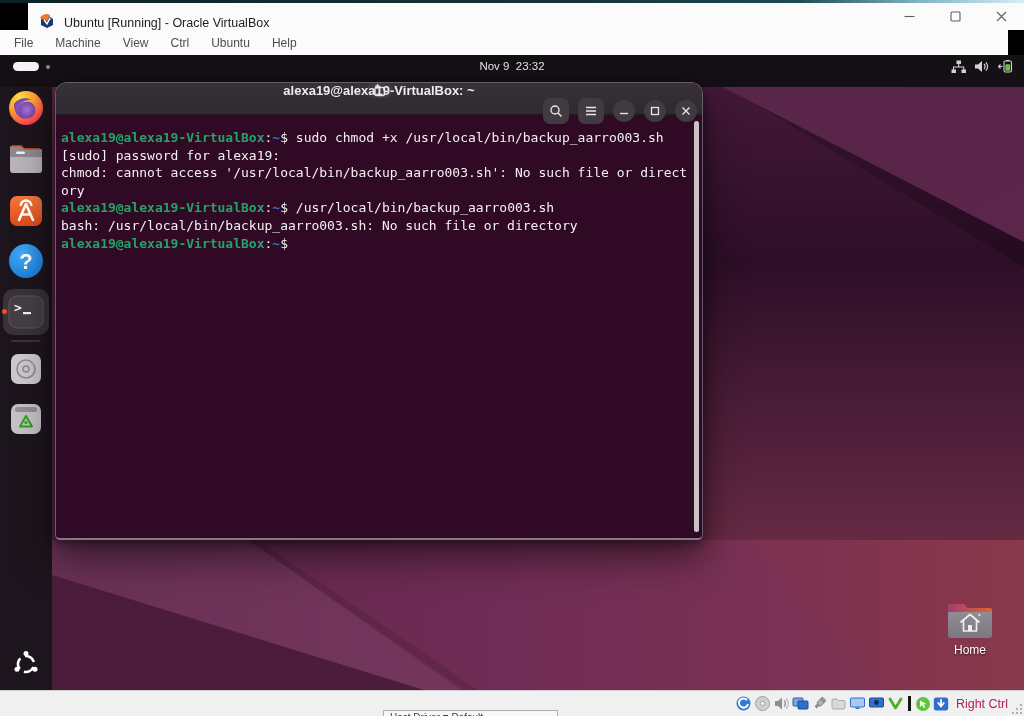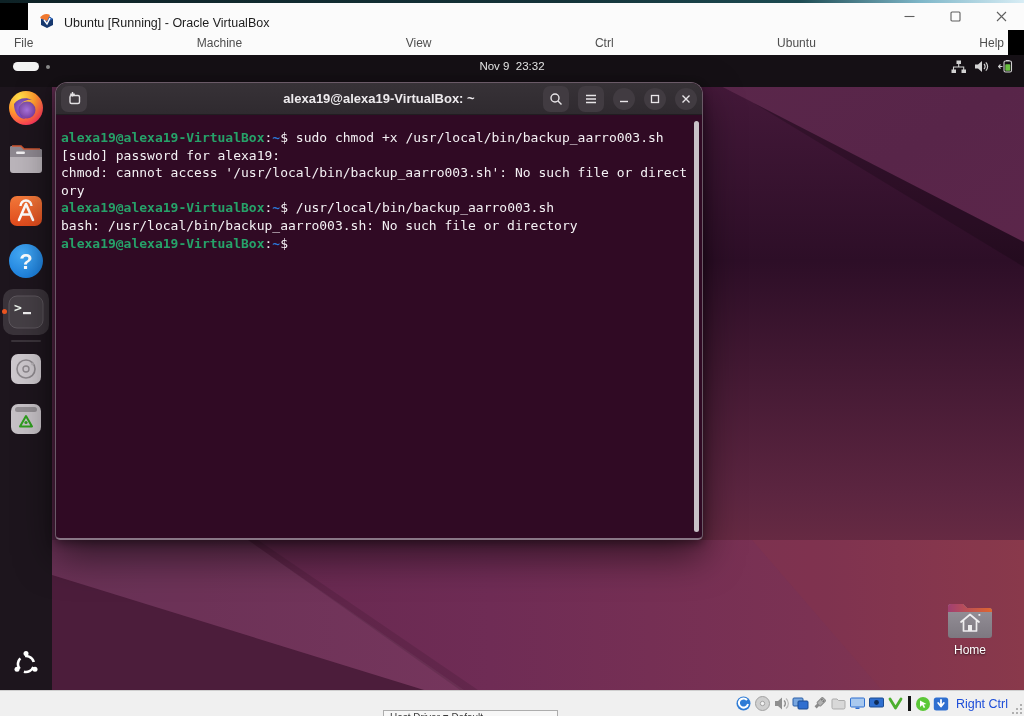--- a/index.html
+++ b/index.html
@@ -8,21 +8,21 @@
   
   .top-strip{position:absolute;top:0;left:0;right:0;height:3px;
     background:linear-gradient(90deg,#0e2226 0%,#143339 55%,#1d4b52 78%,#7fb7c9 90%,#d8edf5 100%);}
   #titlebar{position:absolute;top:3px;left:0;right:0;height:27px;background:var(--host-titlebar-bg,#fbfbfb);
     display:flex;align-items:flex-end;margin-left:28px;}
   #titlebar .vbox-logo{margin-left:10px;width:18px;height:18px;flex:0 0 auto;}
   #titlebar .title{margin-left:8px;font-size:12.5px;color:#1d1d1d;}
   .caption-btns{margin-left:auto;display:flex;height:27px;}
   .cap-btn{width:46px;height:27px;display:flex;align-items:center;justify-content:center;}
   #menubar{position:absolute;top:30px;left:0;right:16px;height:25px;background:var(--host-titlebar-bg,#fbfbfb);
-    display:flex;align-items:center;padding-left:10px;font-size:12px;color:#4e4e4e;justify-content:space-between;}
+    display:flex;align-items:center;gap:14px;padding-left:10px;font-size:12px;color:#4e4e4e;}
   .menu-item{padding:2px 4px;}
   
   #vm{position:absolute;top:55px;left:0;width:1024px;height:635px;background:#000;overflow:hidden;}
   #guest-topbar{position:absolute;top:0;left:0;right:0;height:32px;background:var(--topbar-bg,#151015);z-index:5;}
   .activities-pill{position:absolute;left:13px;top:7px;width:26px;height:9px;border-radius:5px;background:#f3f3f3;}
   .activities-dot{position:absolute;left:46px;top:10px;width:4px;height:4px;border-radius:50%;background:#8a8a8a;}
   .clock{position:absolute;left:0;right:0;top:0;height:22px;display:flex;align-items:center;justify-content:center;
     font-size:11.5px;color:#e8e8e8;white-space:pre;}
   .tray{position:absolute;right:10px;top:0;height:22px;display:flex;align-items:center;gap:9px;}
   #wallpaper{position:absolute;left:52px;top:22px;width:972px;height:613px;}
@@ -31,42 +31,42 @@
   .dock-item{position:absolute;left:7px;width:38px;height:38px;display:flex;align-items:center;justify-content:center;}
   .dock-active-bg{position:absolute;left:3px;top:212px;width:46px;height:46px;border-radius:10px;background:rgba(255,255,255,0.13);}
   .dock-dot{position:absolute;left:2px;top:232px;width:5px;height:5px;border-radius:50%;background:var(--ubuntu-orange,#e95420);}
   .dock-sep{position:absolute;left:11px;top:263px;width:30px;height:2px;background:#3a333a;border-radius:1px;}
   .show-apps{position:absolute;left:13px;top:574px;width:26px;height:26px;}
   
   #terminal{position:absolute;left:55px;top:27px;width:648px;height:458px;z-index:6;
     border-radius:12px 12px 5px 5px;border:1px solid #6a5a67;border-bottom:2px solid #897786;
     box-shadow:0 16px 38px rgba(0,0,0,.55),0 3px 10px rgba(0,0,0,.4);box-sizing:border-box;background:var(--terminal-bg,#300a24);}
   .term-header{position:absolute;left:0;right:0;top:0;height:32px;border-radius:11px 11px 0 0;
-    background:linear-gradient(var(--terminal-header,#373237),#2f2a2f);display:flex;align-items:center;padding:0 5px;box-sizing:border-box;border-bottom:1px solid #211d21;}
+    background:linear-gradient(var(--terminal-header,#373237),#2f2a2f);display:flex;align-items:center;padding:0 5px;box-sizing:border-box;border-bottom:1px solid #211d21;flex-direction:column;}
   .hdr-sq{width:26px;height:26px;border-radius:7px;background:#413b41;display:flex;align-items:center;justify-content:center;}
   .term-title{position:absolute;left:0;right:0;text-align:center;font-size:13px;font-weight:bold;color:#eeebee;pointer-events:none;}
   .hdr-right{margin-left:auto;display:flex;align-items:center;gap:9px;}
   .hdr-circ{width:22px;height:22px;border-radius:50%;background:#413b41;display:flex;align-items:center;justify-content:center;}
   .term-body{position:absolute;left:0;right:0;top:32px;bottom:0;border-radius:0 0 4px 4px;overflow:hidden;}
   #term-lines{position:absolute;left:5px;top:14px;font-family:"DejaVu Sans Mono",monospace;
     font-size:13px;line-height:17.6px;color:var(--terminal-text,#f4f1f4);white-space:pre;}
   .seg-green-bold{color:var(--prompt-green,#26a269);font-weight:bold;}
   .seg-blue-bold{color:var(--prompt-blue,#2a7bde);font-weight:bold;}
   .term-scrollbar{position:absolute;right:3px;top:6px;bottom:6px;width:5px;border-radius:3px;background:#c9c2c8;}
   
   #home-icon{position:absolute;left:938px;top:546px;width:64px;text-align:center;z-index:3;}
   #home-icon .home-label{margin-top:2px;font-size:12px;color:#fff;text-shadow:0 1px 2px rgba(0,0,0,.7);}
   
   #statusbar{position:absolute;bottom:0;left:0;right:0;height:26px;background:var(--host-statusbar-bg,#f0f0f0);
     border-top:1px solid #cfcfcf;box-sizing:border-box;}
   .sb-tooltip{position:absolute;left:383px;bottom:0;width:175px;height:6px;overflow:hidden;
     background:#f7f7f7;border:1px solid #adadad;border-bottom:none;font-size:10px;color:#3a3a3a;padding:1px 6px;box-sizing:border-box;}
   .sb-right{position:absolute;right:16px;top:0;height:25px;display:flex;align-items:center;gap:2px;}
   .sb-sep{width:3px;height:15px;background:#151515;margin:0 2px;}
-  .sb-label{margin-left:5px;font-size:12.5px;color:#1d4ed8;}
+  .sb-label{margin-left:5px;font-size:12.5px;color:#be185d;}
   .sb-grip{position:absolute;right:1px;bottom:1px;}
   svg{display:block;}
 </style>
 </head>
 <body>
 
 <div class="top-strip"></div>
 
 <div id="titlebar">
   <span class="vbox-logo">

